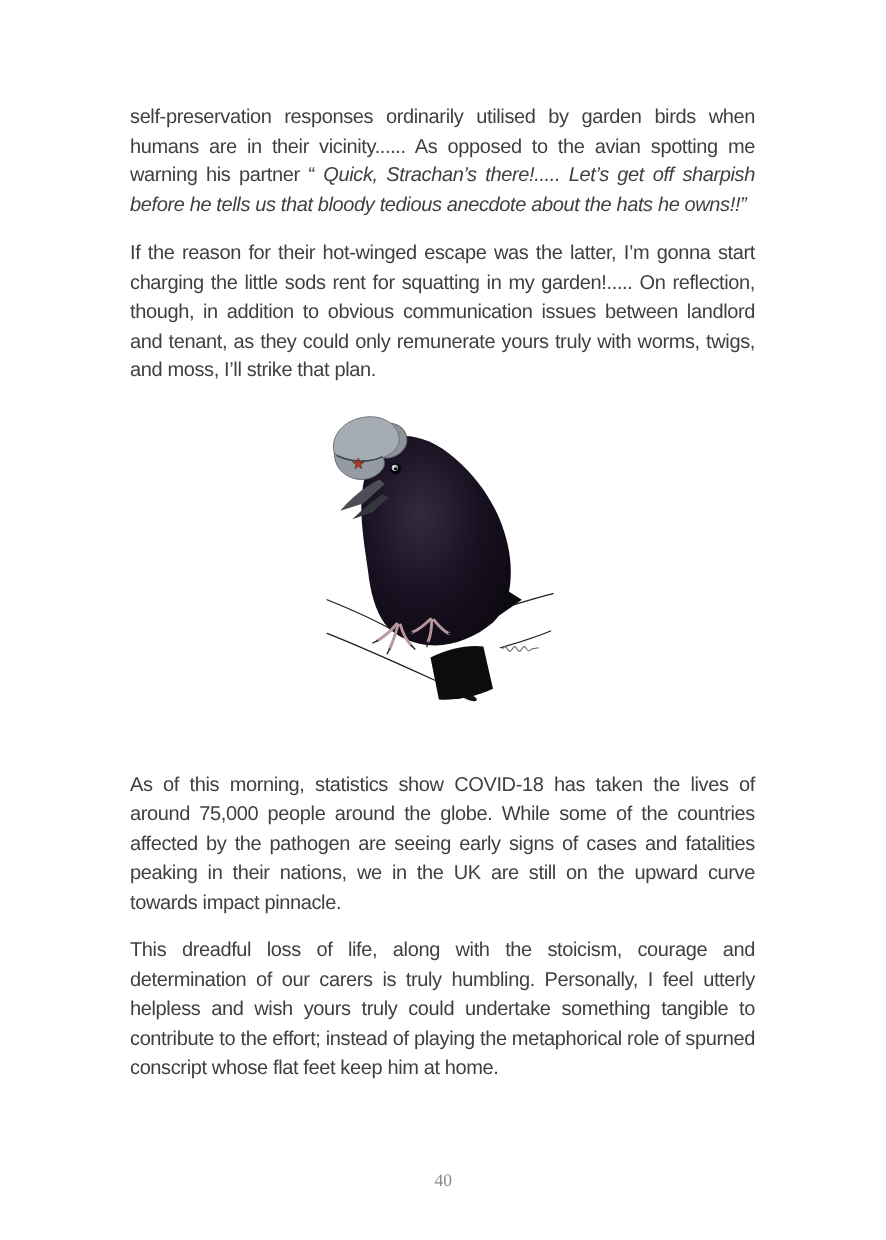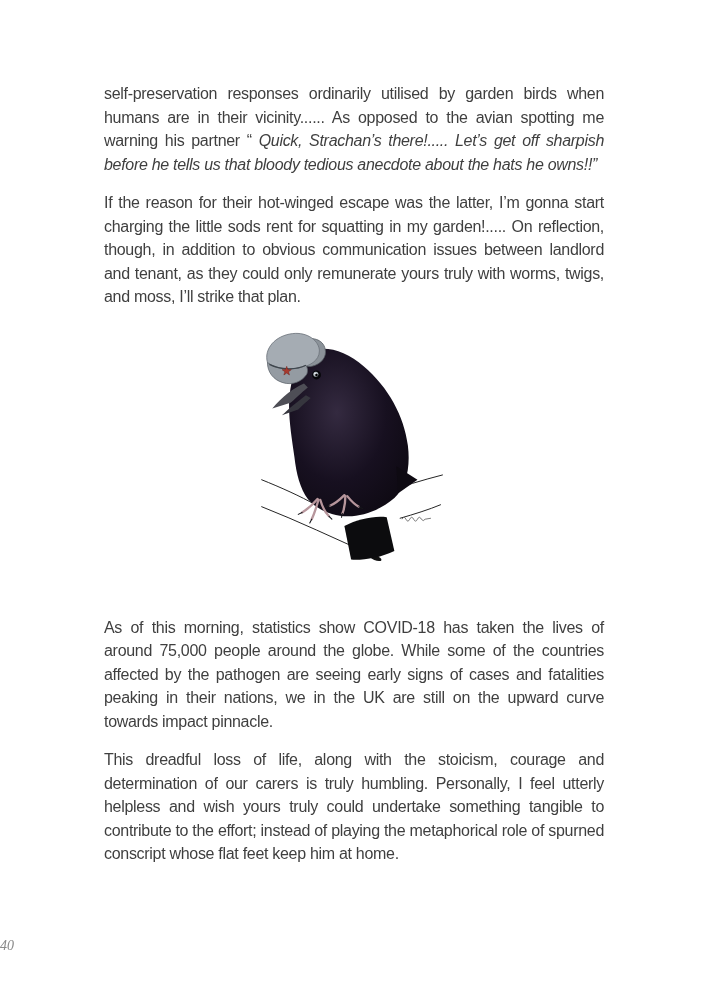--- a/index.html
+++ b/index.html
@@ -36,21 +36,21 @@
     display: block;
     width: 196px;
     margin: 6px auto 38px auto;
     padding: 0;
   }
   .footer {
     position: absolute;
     left: 0;
     right: 0;
     bottom: 38px;
-    font-style: italic;
+    text-align: center;
   }
   .page-number {
     font-family: "Liberation Serif", serif;
     font-size: 14px;
     color: #8a8a8a;
   }
 </style>
 </head>
 <body>
 

